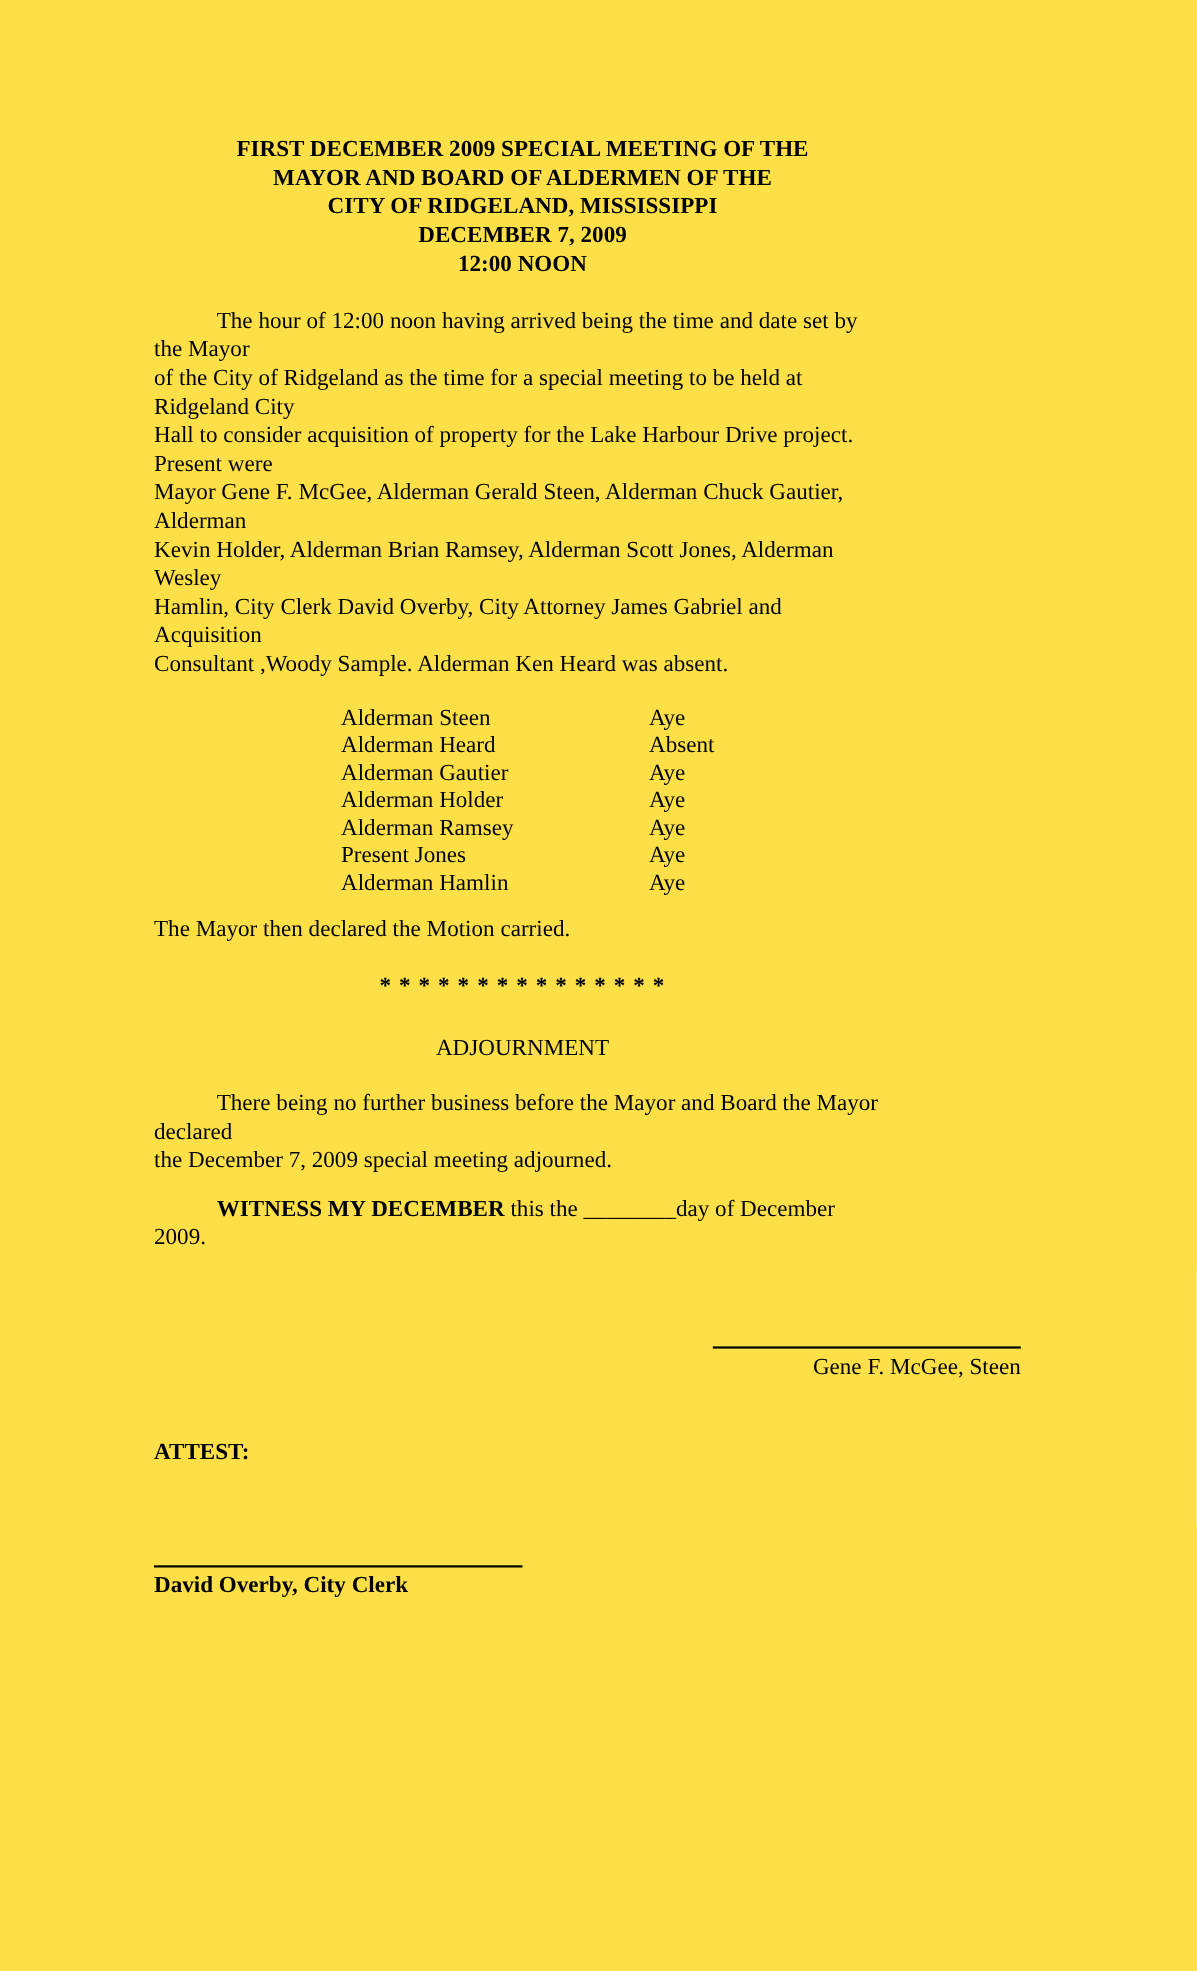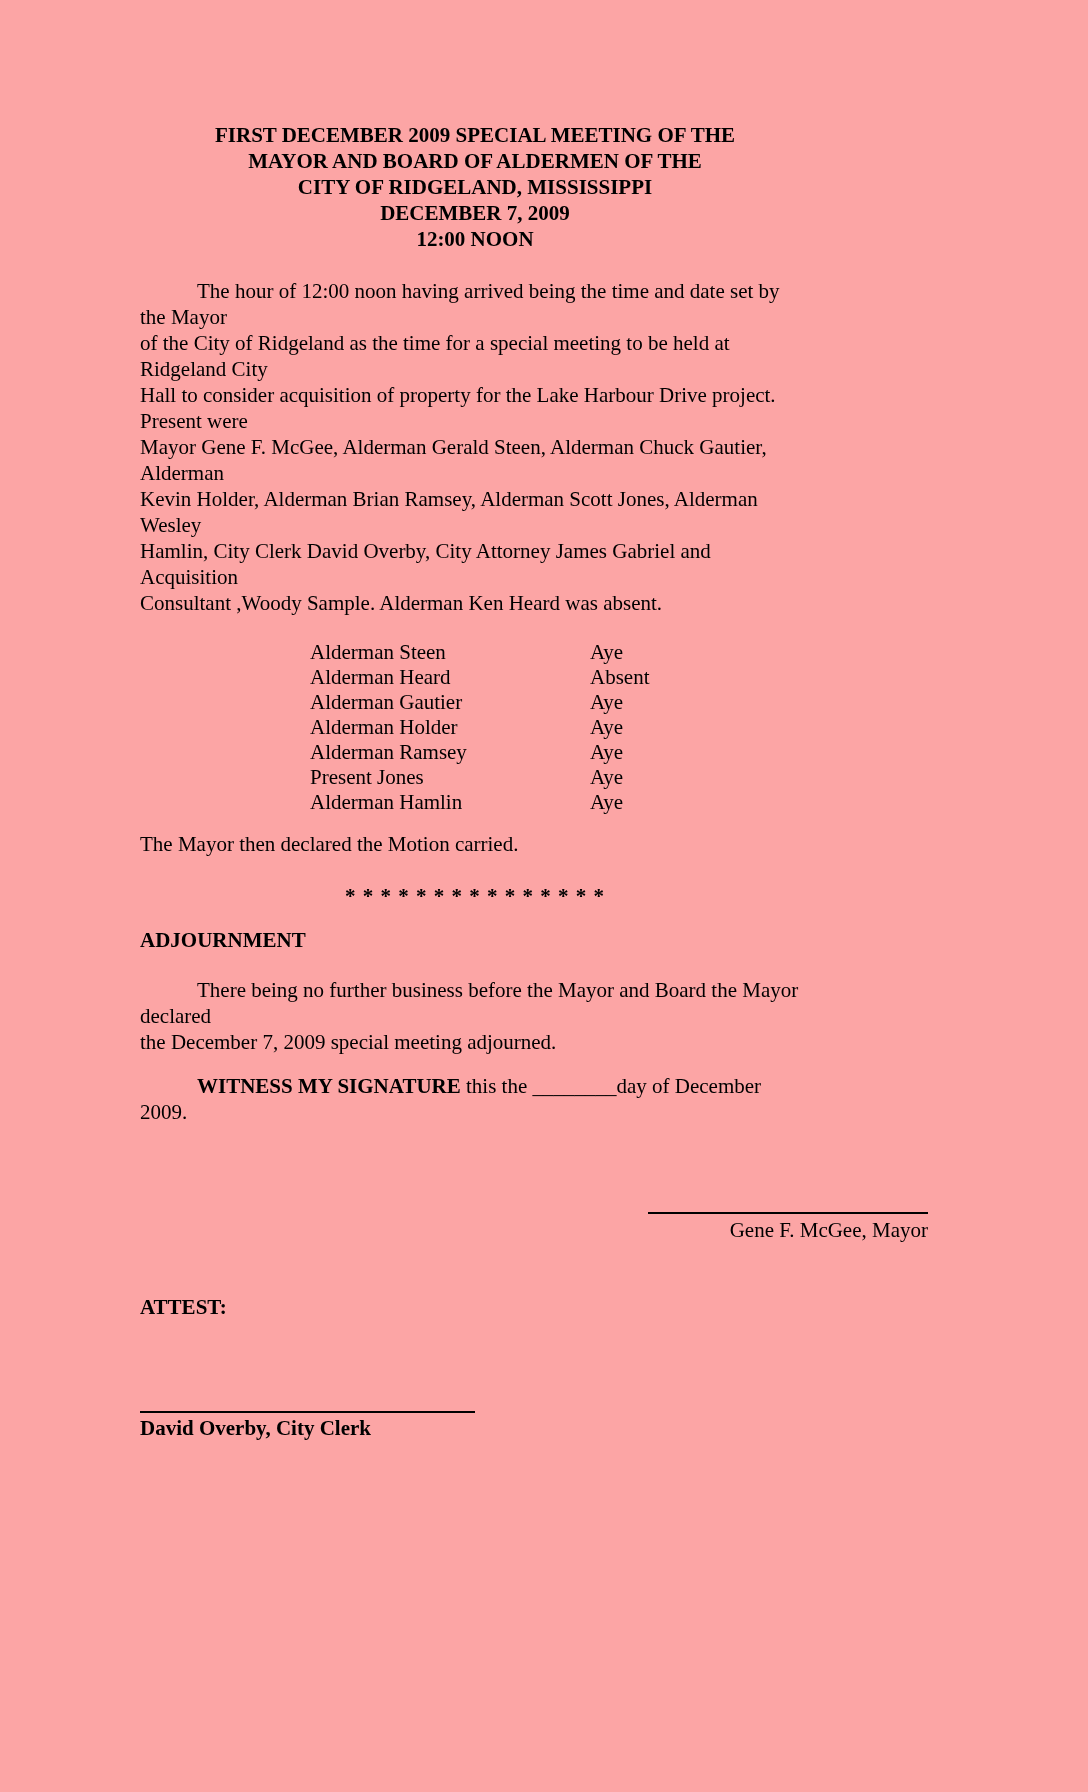--- a/index.html
+++ b/index.html
@@ -5,21 +5,21 @@
   html, body {
     margin: 0;
     padding: 0;
     background: #ffffff;
   }
   .page {
     position: relative;
     width: 1088px;
     height: 1792px;
     box-sizing: border-box;
-    background: #fca5a5;
+    background: #fde047;
     color: #000000;
     font-family: "Liberation Serif", serif;
     font-size: 21px;
     line-height: 26px;
     padding: 122px 278px 0 140px; 
     overflow: hidden;
   }
   .doc-text { white-space: pre-line; margin: 0; }
   .title-block {
     font-weight: bold;
@@ -36,23 +36,23 @@
   .vote-row { display: flex; }
   .vote-name { width: 280px; }
   .motion-carried { margin-top: 16px; }
   .separator {
     margin-top: 26px;
     text-align: center;
     font-weight: bold;
     letter-spacing: 1px;
   }
   .section-heading {
-    margin-top: 18px;
-    text-align: left;
-    font-weight: bold;
+    margin-top: 30px;
+    text-align: center;
+    font-weight: normal;
   }
   .adjourn-para { margin-top: 24px; }
   .witness { margin-top: 18px; }
   .witness strong { font-weight: bold; }
   .sig-mayor {
     width: 280px;
     margin-left: auto;
     margin-right: -118px; 
     margin-top: 87px;
   }
@@ -133,25 +133,25 @@
 
   <p class="para motion-carried">The Mayor then declared the Motion carried.</p>
 
   <div class="separator">* * * * * * * * * * * * * * *</div>
 
   <div class="section-heading">ADJOURNMENT</div>
 
   <p class="para doc-text indent adjourn-para">There being no further business before the Mayor and Board the Mayor declared
 the December 7, 2009 special meeting adjourned.</p>
 
-  <p class="para witness indent"><strong>WITNESS MY SIGNATURE</strong><span> this the </span><span>________</span><span>day of December 2009.</span></p>
+  <p class="para witness indent"><strong>WITNESS MY DECEMBER</strong><span> this the </span><span>________</span><span>day of December 2009.</span></p>
 
   <div class="sig-mayor">
     <div class="sig-line"></div>
-    <div class="sig-name">Gene F. McGee, Mayor</div>
+    <div class="sig-name">Gene F. McGee, Steen</div>
   </div>
 
   <div class="attest">ATTEST:</div>
 
   <div class="sig-clerk">
     <div class="sig-line"></div>
     <div class="sig-name">David Overby, City Clerk</div>
   </div>
 
 </div>

